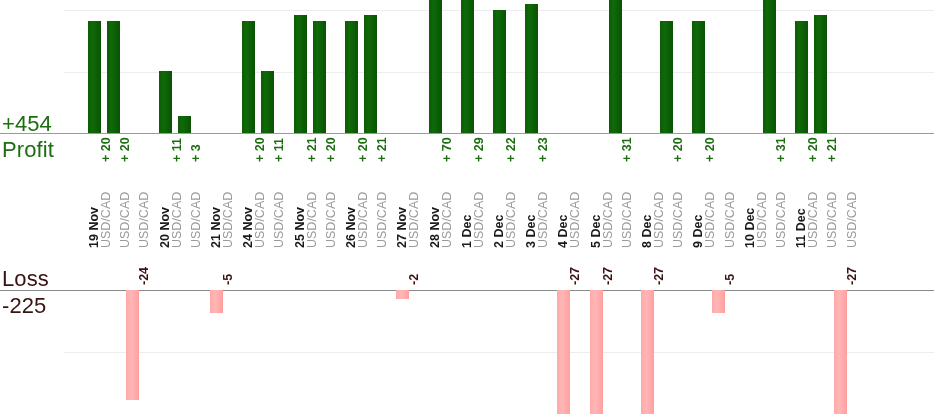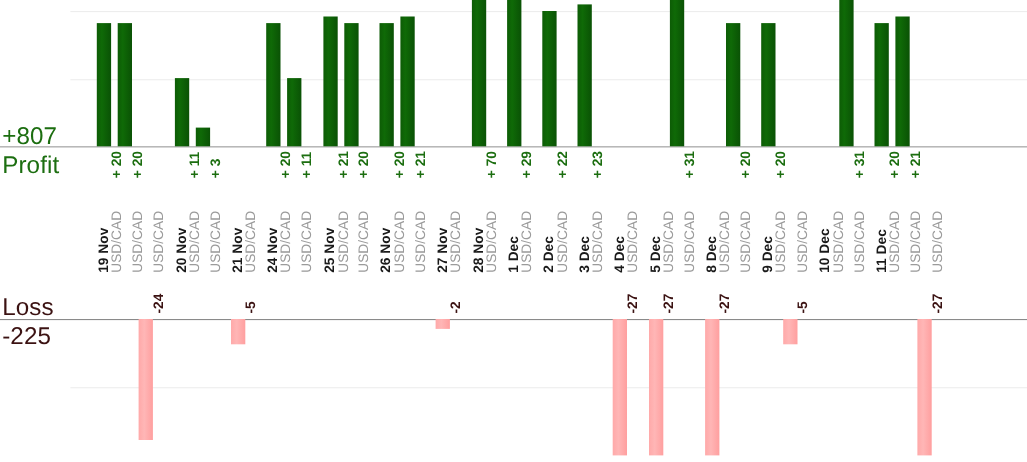--- a/index.html
+++ b/index.html
@@ -43,21 +43,21 @@
 
   <div class="gridline" style="top:10px;"></div>
   <div class="gridline" style="top:72px;"></div>
 
   <div class="axis profit" style="top:133px;"></div>
 
   <div class="axis loss" style="top:290px;"></div>
 
   <div class="gridline" style="top:352px;"></div>
 
-  <div class="side big profit-txt" style="top:111px;">+807</div>
+  <div class="side big profit-txt" style="top:111px;">+454</div>
   <div class="side big profit-txt" style="top:137px;text-align:right;">Profit</div>
 
   <div class="side big loss-txt" style="top:266px;">Loss</div>
   <div class="side big loss-txt" style="top:293px;">-225</div>
 
   <div id="plot">
       <div class="bar up" title="19 Nov USD/CAD + 20" style="left: 88px; top: 21px; width: 13px; height: 112px;"></div>
       <div class="vlab p" style="left: 99px; top: 162px;">+ 20</div>
       <div class="clab sym" style="left: 99px; top: 248px;">USD/CAD</div>
       <div class="bar up" title="19 Nov USD/CAD + 20" style="left: 107.2px; top: 21px; width: 13px; height: 112px;"></div>

